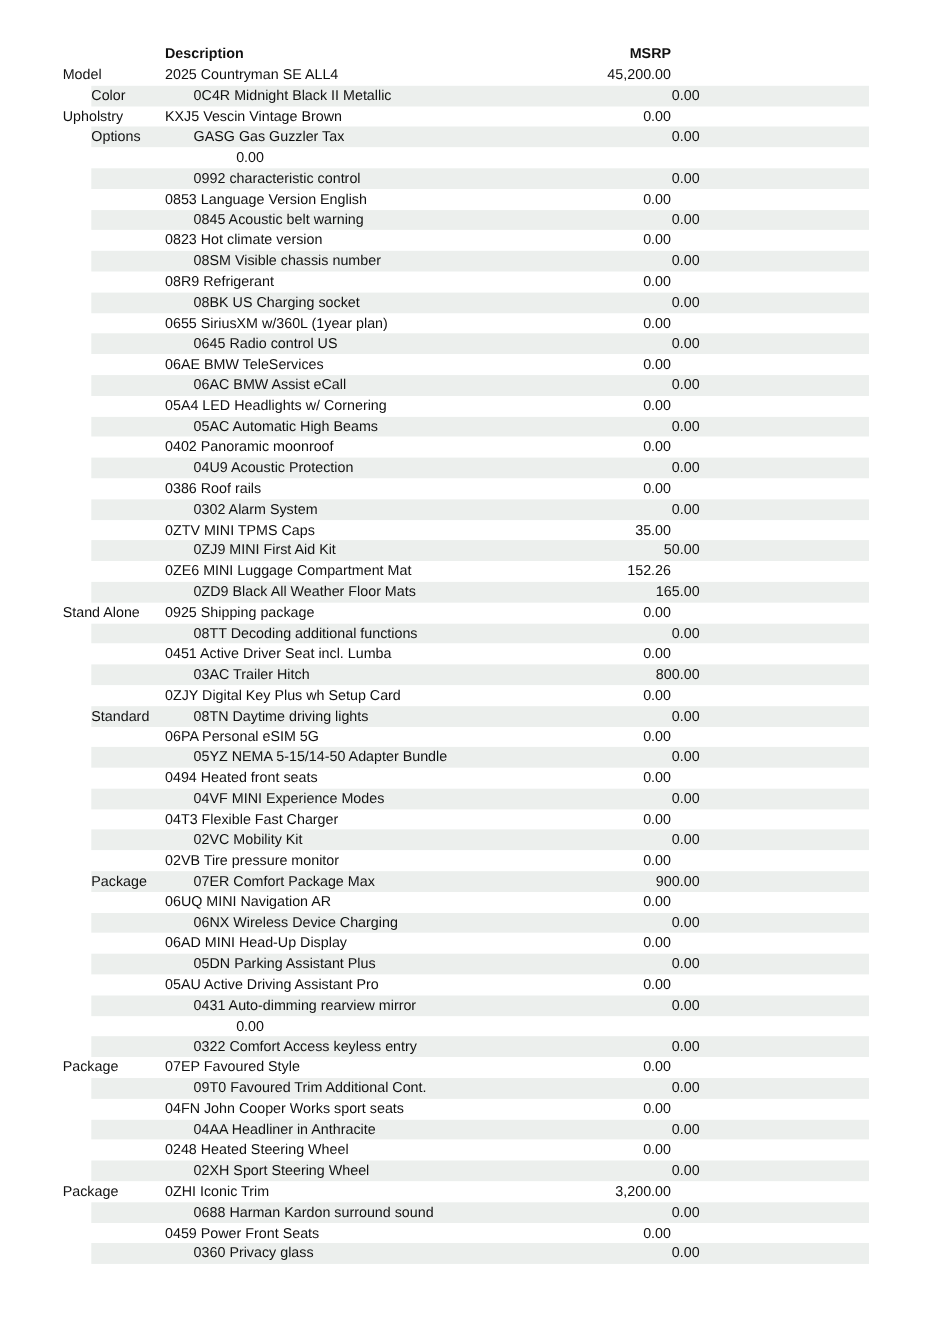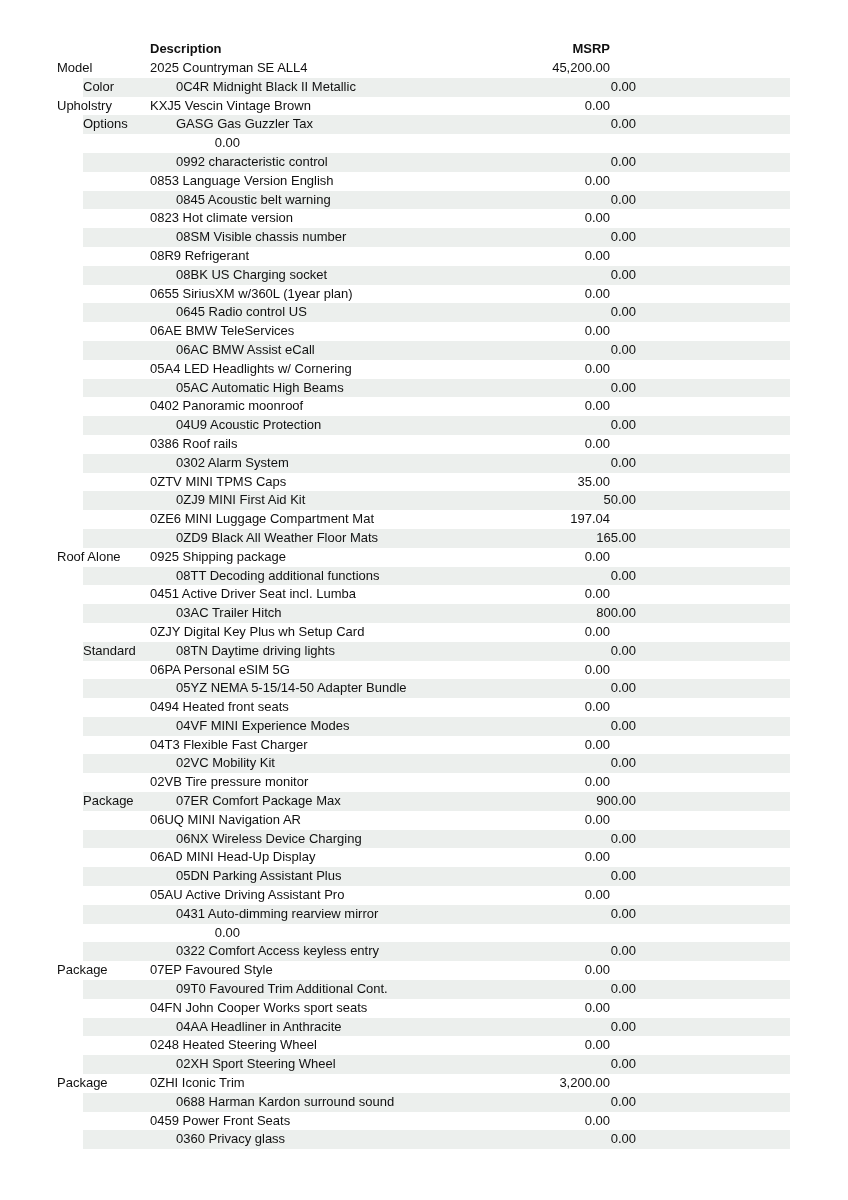--- a/index.html
+++ b/index.html
@@ -208,31 +208,31 @@
 
   <div class="row alt">
     <div class="col cat"></div>
     <div class="col desc">0ZJ9 MINI First Aid Kit</div>
     <div class="col msrp">50.00</div>
   </div>
 
   <div class="row">
     <div class="col cat"></div>
     <div class="col desc">0ZE6 MINI Luggage Compartment Mat</div>
-    <div class="col msrp">197.04</div>
+    <div class="col msrp">152.26</div>
   </div>
 
   <div class="row alt">
     <div class="col cat"></div>
     <div class="col desc">0ZD9 Black All Weather Floor Mats</div>
     <div class="col msrp">165.00</div>
   </div>
 
   <div class="row">
-    <div class="col cat">Roof Alone</div>
+    <div class="col cat">Stand Alone</div>
     <div class="col desc">0925 Shipping package</div>
     <div class="col msrp">0.00</div>
   </div>
 
   <div class="row alt">
     <div class="col cat"></div>
     <div class="col desc">08TT Decoding additional functions</div>
     <div class="col msrp">0.00</div>
   </div>
 

